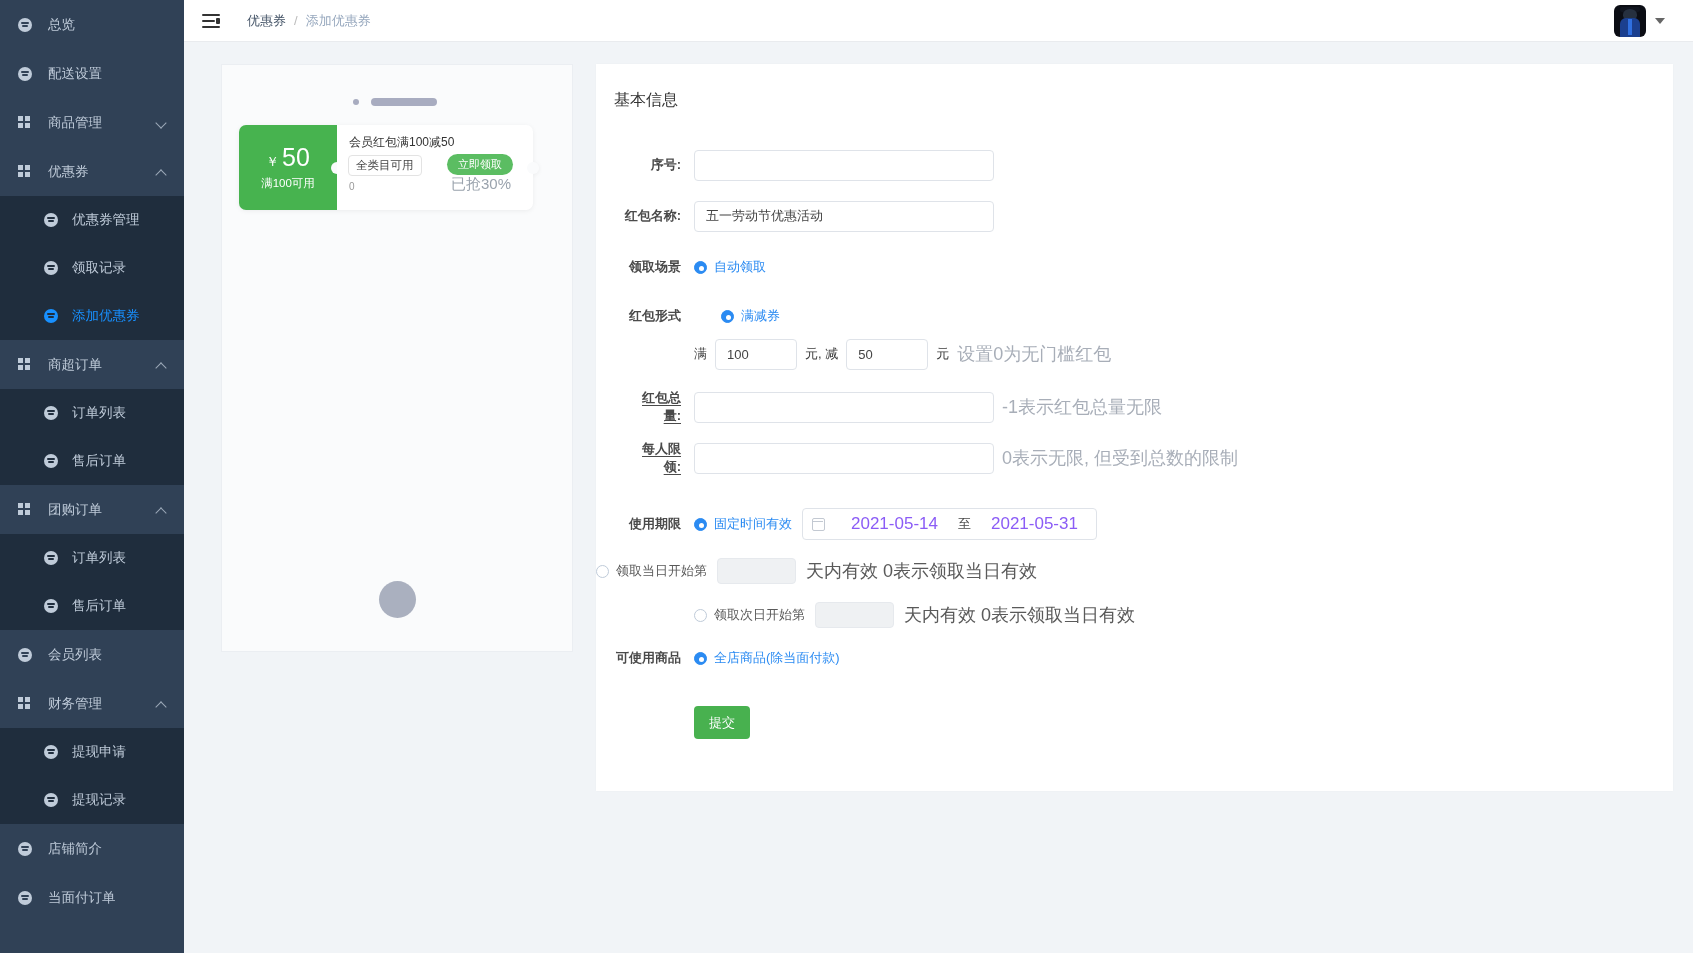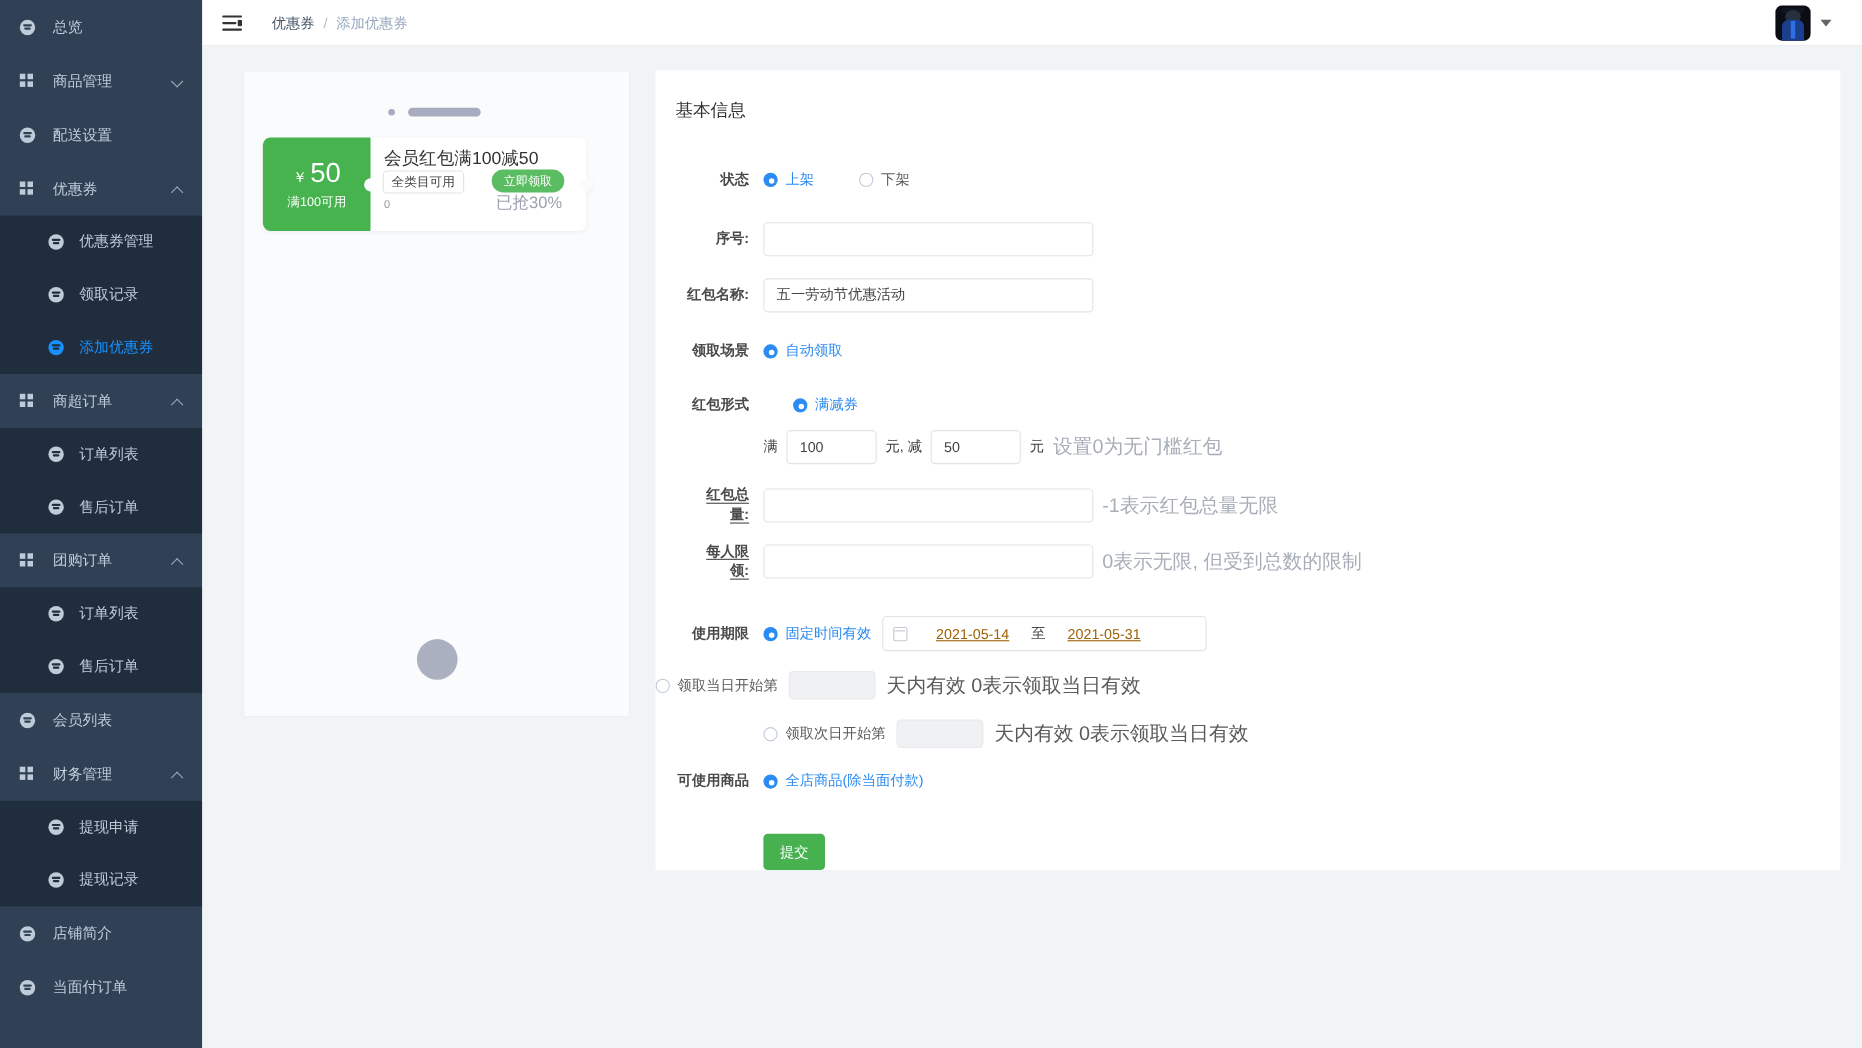--- a/index.html
+++ b/index.html
@@ -127,21 +127,21 @@
     content:""; position:absolute; right:-6px; top:50%; transform:translateY(-50%);
     width:12px;height:12px;border-radius:50%; background:#fafbfc;
   }
   .coupon .right{
     flex:1; background:#fff; border-radius:0 7px 7px 0; position:relative;
   }
   .coupon .right::after{
     content:""; position:absolute; right:-6px; top:50%; transform:translateY(-50%);
     width:12px;height:12px;border-radius:50%; background:#fafbfc;
   }
-  .c-title{ position:absolute; left:12px; top:9px; font-size:16px; color:#333;}
+  .c-title{ position:absolute; left:12px; top:9px; font-size:12px; color:#333;}
   .c-tag{
     position:absolute; left:11px; top:30px; font-size:11.5px; color:#444;
     border:1px solid #e3e3e3; border-radius:4px; padding:2px 7px; background:#fff;
   }
   .c-zero{ position:absolute; left:12px; top:56px; font-size:10px; color:#999;}
   .c-btn{
     position:absolute; right:20px; top:29px; background:#5bbd62; color:#fff;
     font-size:11px; padding:3px 11px; border-radius:11px;
   }
   .c-grab{ position:absolute; right:22px; top:50px; font-size:15px; color:#9aa3ad;}
@@ -189,21 +189,21 @@
   .hint{ font-size:18px; color:#a8aeb8; margin-left:8px;text-align:center;}
   .unit{ font-size:13px; color:#3b3b3b; margin:0 8px;}
 
   .date-box{
     display:flex; align-items:center; height:32px; width:295px;
     border:1px solid #dfe3e9; border-radius:4px; background:#fff; padding-left:9px;
     margin-left:10px;
   }
   .cal-ico{ width:13px;height:13px;border:1.3px solid #c3c9d2; border-radius:2px; position:relative; flex:none;}
   .cal-ico::before{content:"";position:absolute;left:0;top:2px;width:10.4px;height:1.3px;background:#c3c9d2;}
-  .date-txt{ font-size:13px; color:#a16207;text-decoration:underline; }
+  .date-txt{ font-size:17px; color:#8b5cf6; }
   .d1{ margin-left:26px;}
   .dto{ margin:0 20px; font-size:13px; color:#4a4a4a;}
 
   .submit-btn{
     margin-left:98px; margin-top:30px;
     width:56px;height:33px; background:#48b14f; color:#fff;
     font-size:13px; border:none; border-radius:4px; cursor:pointer;
     font-family:"Liberation Sans","DejaVu Sans",sans-serif;
   }
 </style>
@@ -216,36 +216,36 @@
 
     <div class="nav-item">
       <span class="ico">
           <span class="glyph-circ"></span>
         </span>
       <span class="lbl">总览</span>
     </div>
 
     <div class="nav-item">
       <span class="ico">
+          <span class="glyph-circ"></span>
+        </span>
+      <span class="lbl">配送设置</span>
+    </div>
+
+    <div class="nav-item">
+      <span class="ico">
           <span class="glyph-grid">
             <i></i>
             <i></i>
             <i></i>
             <i></i>
           </span>
         </span>
       <span class="lbl">商品管理</span>
       <span class="arrow down"></span>
-    </div>
-
-    <div class="nav-item">
-      <span class="ico">
-          <span class="glyph-circ"></span>
-        </span>
-      <span class="lbl">配送设置</span>
     </div>
 
     <div class="nav-item">
       <span class="ico">
           <span class="glyph-grid">
             <i></i>
             <i></i>
             <i></i>
             <i></i>
           </span>
@@ -430,29 +430,20 @@
 
           <div class="ph-circle"></div>
         </section>
 
         <section class="form-card">
           <div class="form-title">基本信息</div>
 
           <div class="form-body">
 
             
-            <div class="row" style="height:36px;margin-bottom:16px;">
-              <div class="lab">状态</div>
-              <div class="fld">
-                <span class="radio on"></span>
-                <span class="radio-lab">上架</span>
-                <span class="radio" style="margin-left:41px;"></span>
-                <span class="radio-lab off">下架</span>
-              </div>
-            </div>
 
             
             <div class="row" style="height:40px;margin-bottom:11px;">
               <div class="lab">序号:</div>
               <input class="inp w-big" type="text" value="" style="">
             </div>
 
             
             <div class="row" style="height:40px;margin-bottom:13px;">
               <div class="lab">红包名称:</div>

